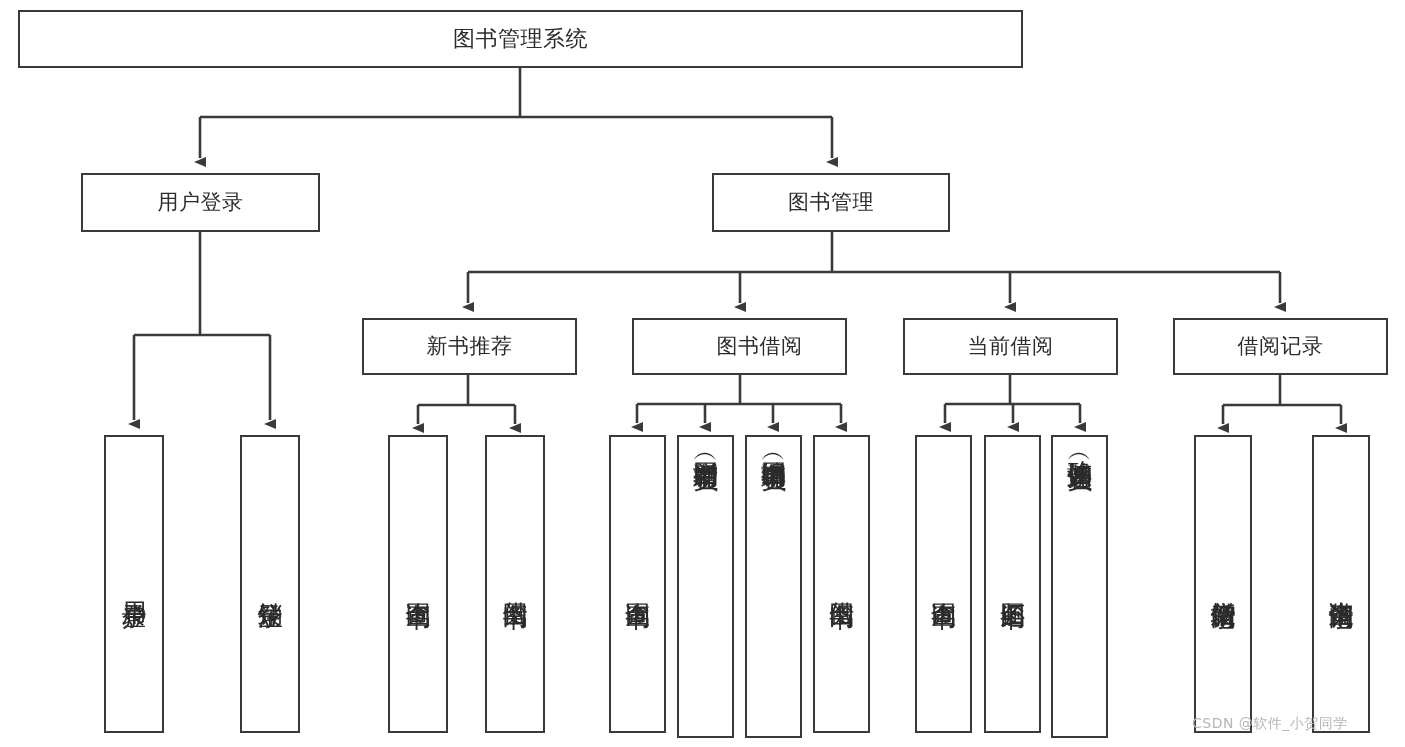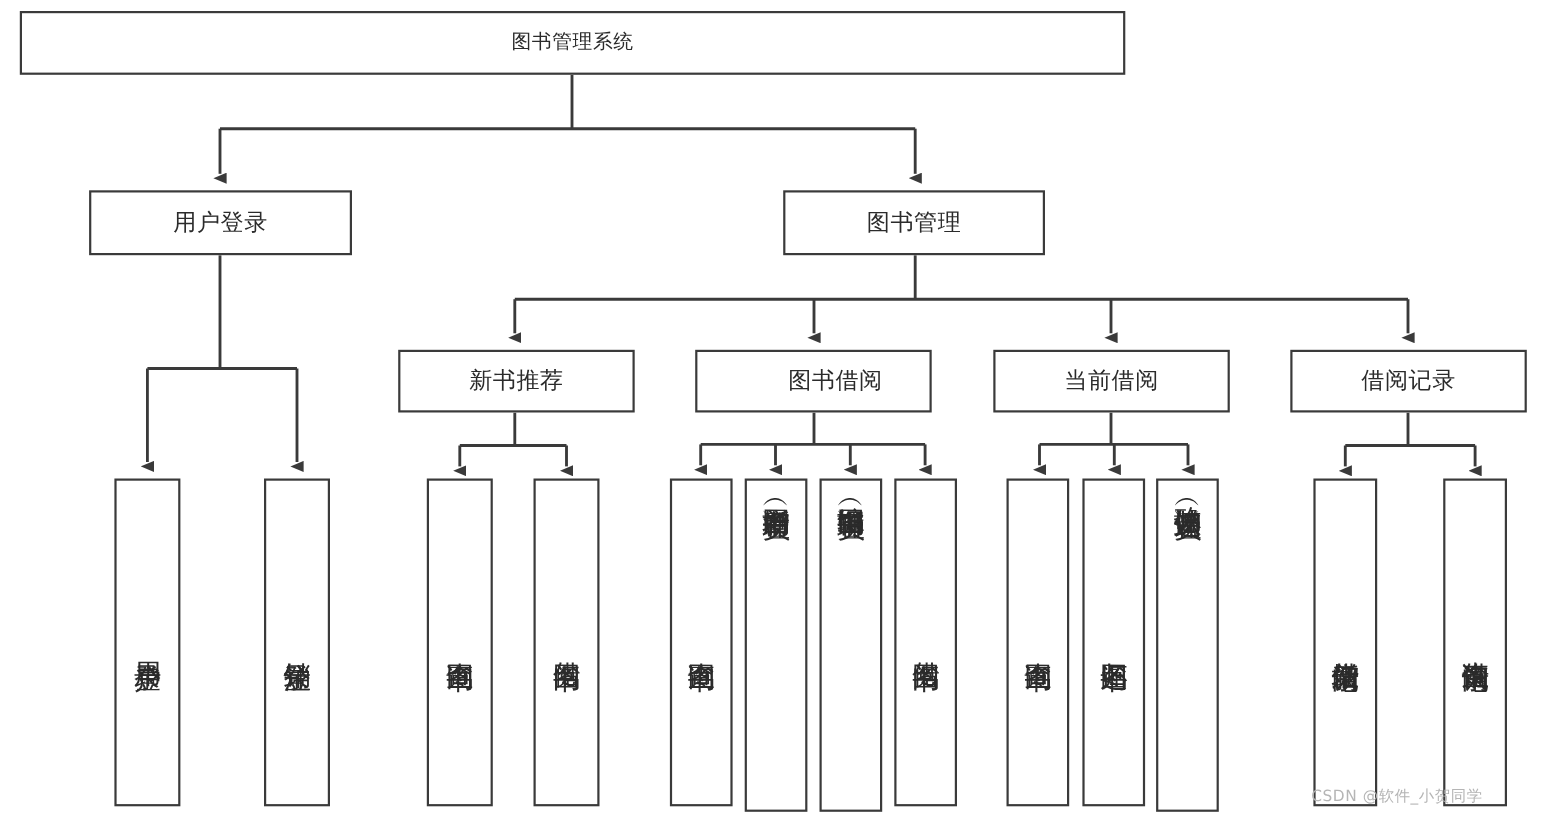--- a/index.html
+++ b/index.html
@@ -38,21 +38,21 @@
     text-align: center;
     line-height: 1.0;
     white-space: nowrap;
   }
   
   .h-node .label {
     font-size: 21px;
     letter-spacing: 0.5px;
   }
   .root.h-node .label {
-    font-size: 18px;
+    font-size: 22px;
   }
   
   .v-node {
     align-items: flex-start;
     padding-top: 0;
   }
   .v-node .label {
     writing-mode: vertical-rl;
     text-orientation: upright;
     font-size: 25px;

